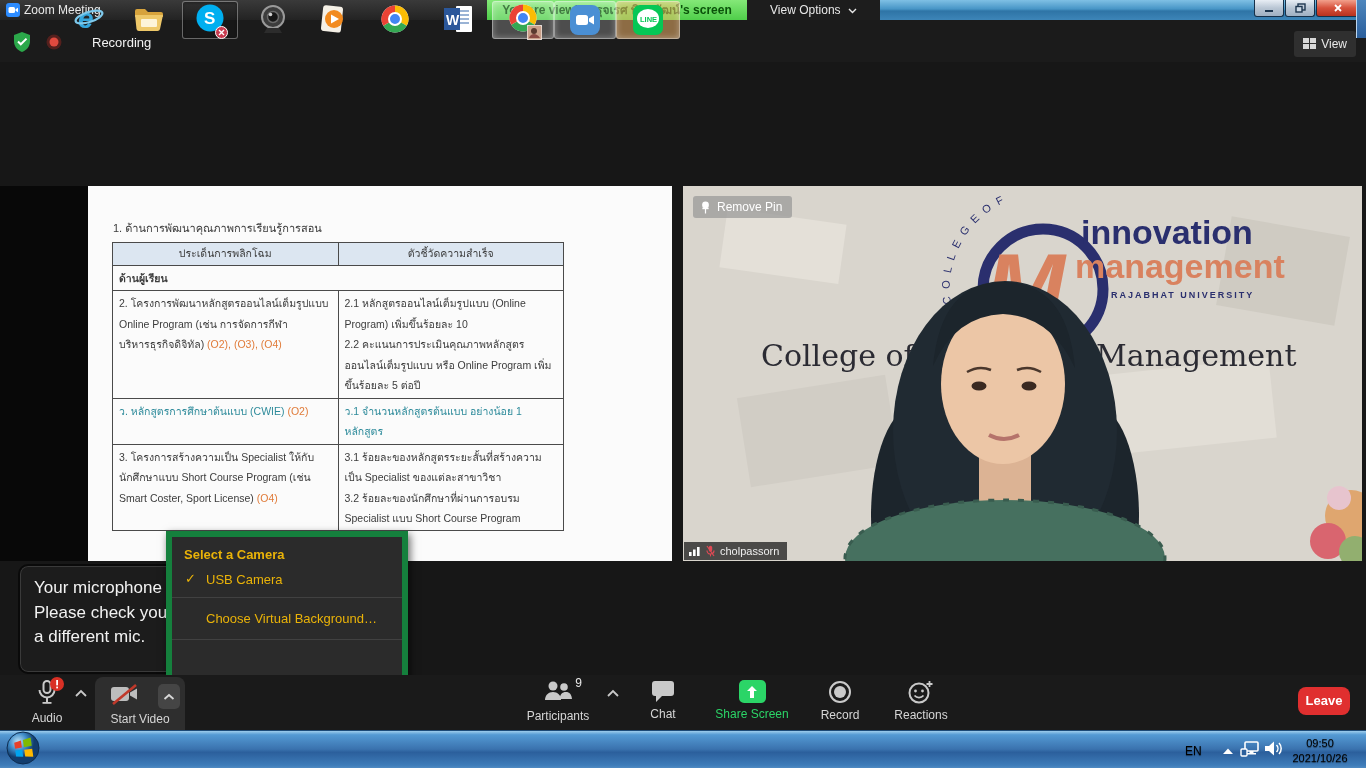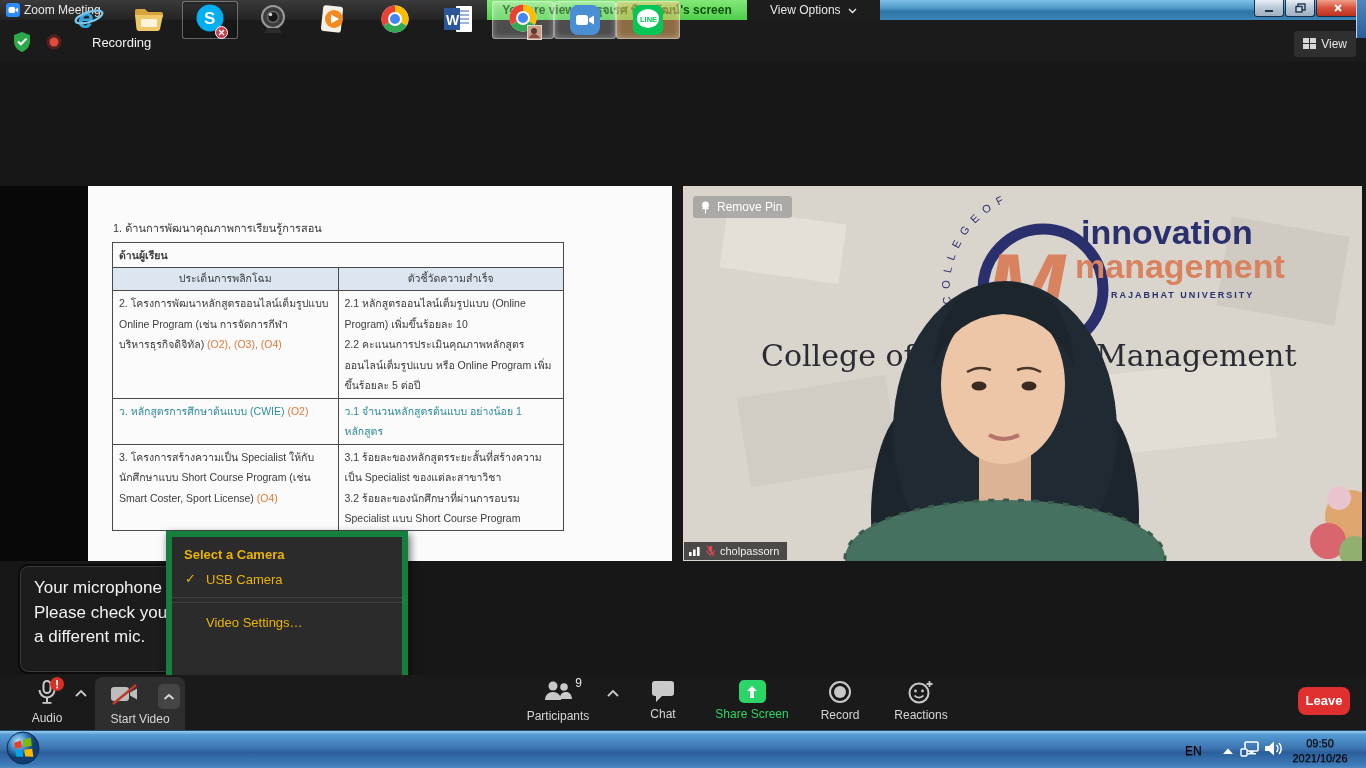--- a/index.html
+++ b/index.html
@@ -150,25 +150,25 @@
       </svg>
     <span>View</span>
   </div>
 
   <div class="abs share-pane">
     <div class="docpage">
       <div class="doc-title">1. ด้านการพัฒนาคุณภาพการเรียนรู้การสอน</div>
       <table class="doc-table">
         <tbody>
             <tr>
-          <td colspan="2" style="font-weight:bold">ด้านผู้เรียน</td>
+          <th style="width:50%">ประเด็นการพลิกโฉม</th>
+          <th style="width:50%">ตัวชี้วัดความสำเร็จ</th>
         </tr>
         <tr>
-          <th style="width:50%">ประเด็นการพลิกโฉม</th>
-          <th style="width:50%">ตัวชี้วัดความสำเร็จ</th>
+          <td colspan="2" style="font-weight:bold">ด้านผู้เรียน</td>
         </tr>
         <tr>
           <td><span>2. โครงการพัฒนาหลักสูตรออนไลน์เต็มรูปแบบ Online Program (เช่น การจัดการกีฬา บริหารธุรกิจดิจิทัล) </span><span class="ref">(O2), (O3), (O4)</span></td>
           <td>
                 <div class="line">2.1 หลักสูตรออนไลน์เต็มรูปแบบ (Online Program) เพิ่มขึ้นร้อยละ 10</div>
                 <div class="line">2.2 คะแนนการประเมินคุณภาพหลักสูตรออนไลน์เต็มรูปแบบ หรือ Online Program เพิ่มขึ้นร้อยละ 5 ต่อปี</div>
               </td>
         </tr>
         <tr class="teal">
           <td><span>ว. หลักสูตรการศึกษาต้นแบบ (CWIE) </span><span class="ref">(O2)</span></td>
@@ -264,24 +264,24 @@
     <div>a different mic.</div>
   </div>
 
   <div class="abs cam-menu">
     <div class="m-title">Select a Camera</div>
     <div class="m-item">
       <span class="m-check">✓</span>
       <span>USB Camera</span>
     </div>
     <div class="m-div"></div>
+    <div class="m-item" style="padding-top:9px;padding-bottom:9px">
+      <span>Choose Virtual Background…</span>
+    </div>
     <div class="m-div"></div>
-    <div class="m-item" style="padding-top:8px">
-      <span>Video Settings…</span>
-    </div>
   </div>
 
   <div class="abs ztoolbar"></div>
 
   <div class="tbtn" style="left:18px;top:680px;width:58px">
     <div style="position:relative">
       <svg width="22" height="24" viewBox="0 0 22 24">
           <rect x="7.5" y="1" width="7" height="12" rx="3.5" fill="none" stroke="#c9c9c9" stroke-width="2"></rect>
           <path d="M3.5 10a7.5 7.5 0 0 0 15 0" stroke="#c9c9c9" stroke-width="2" fill="none"></path>
           <rect x="10" y="18" width="2" height="4" fill="#c9c9c9"></rect>

